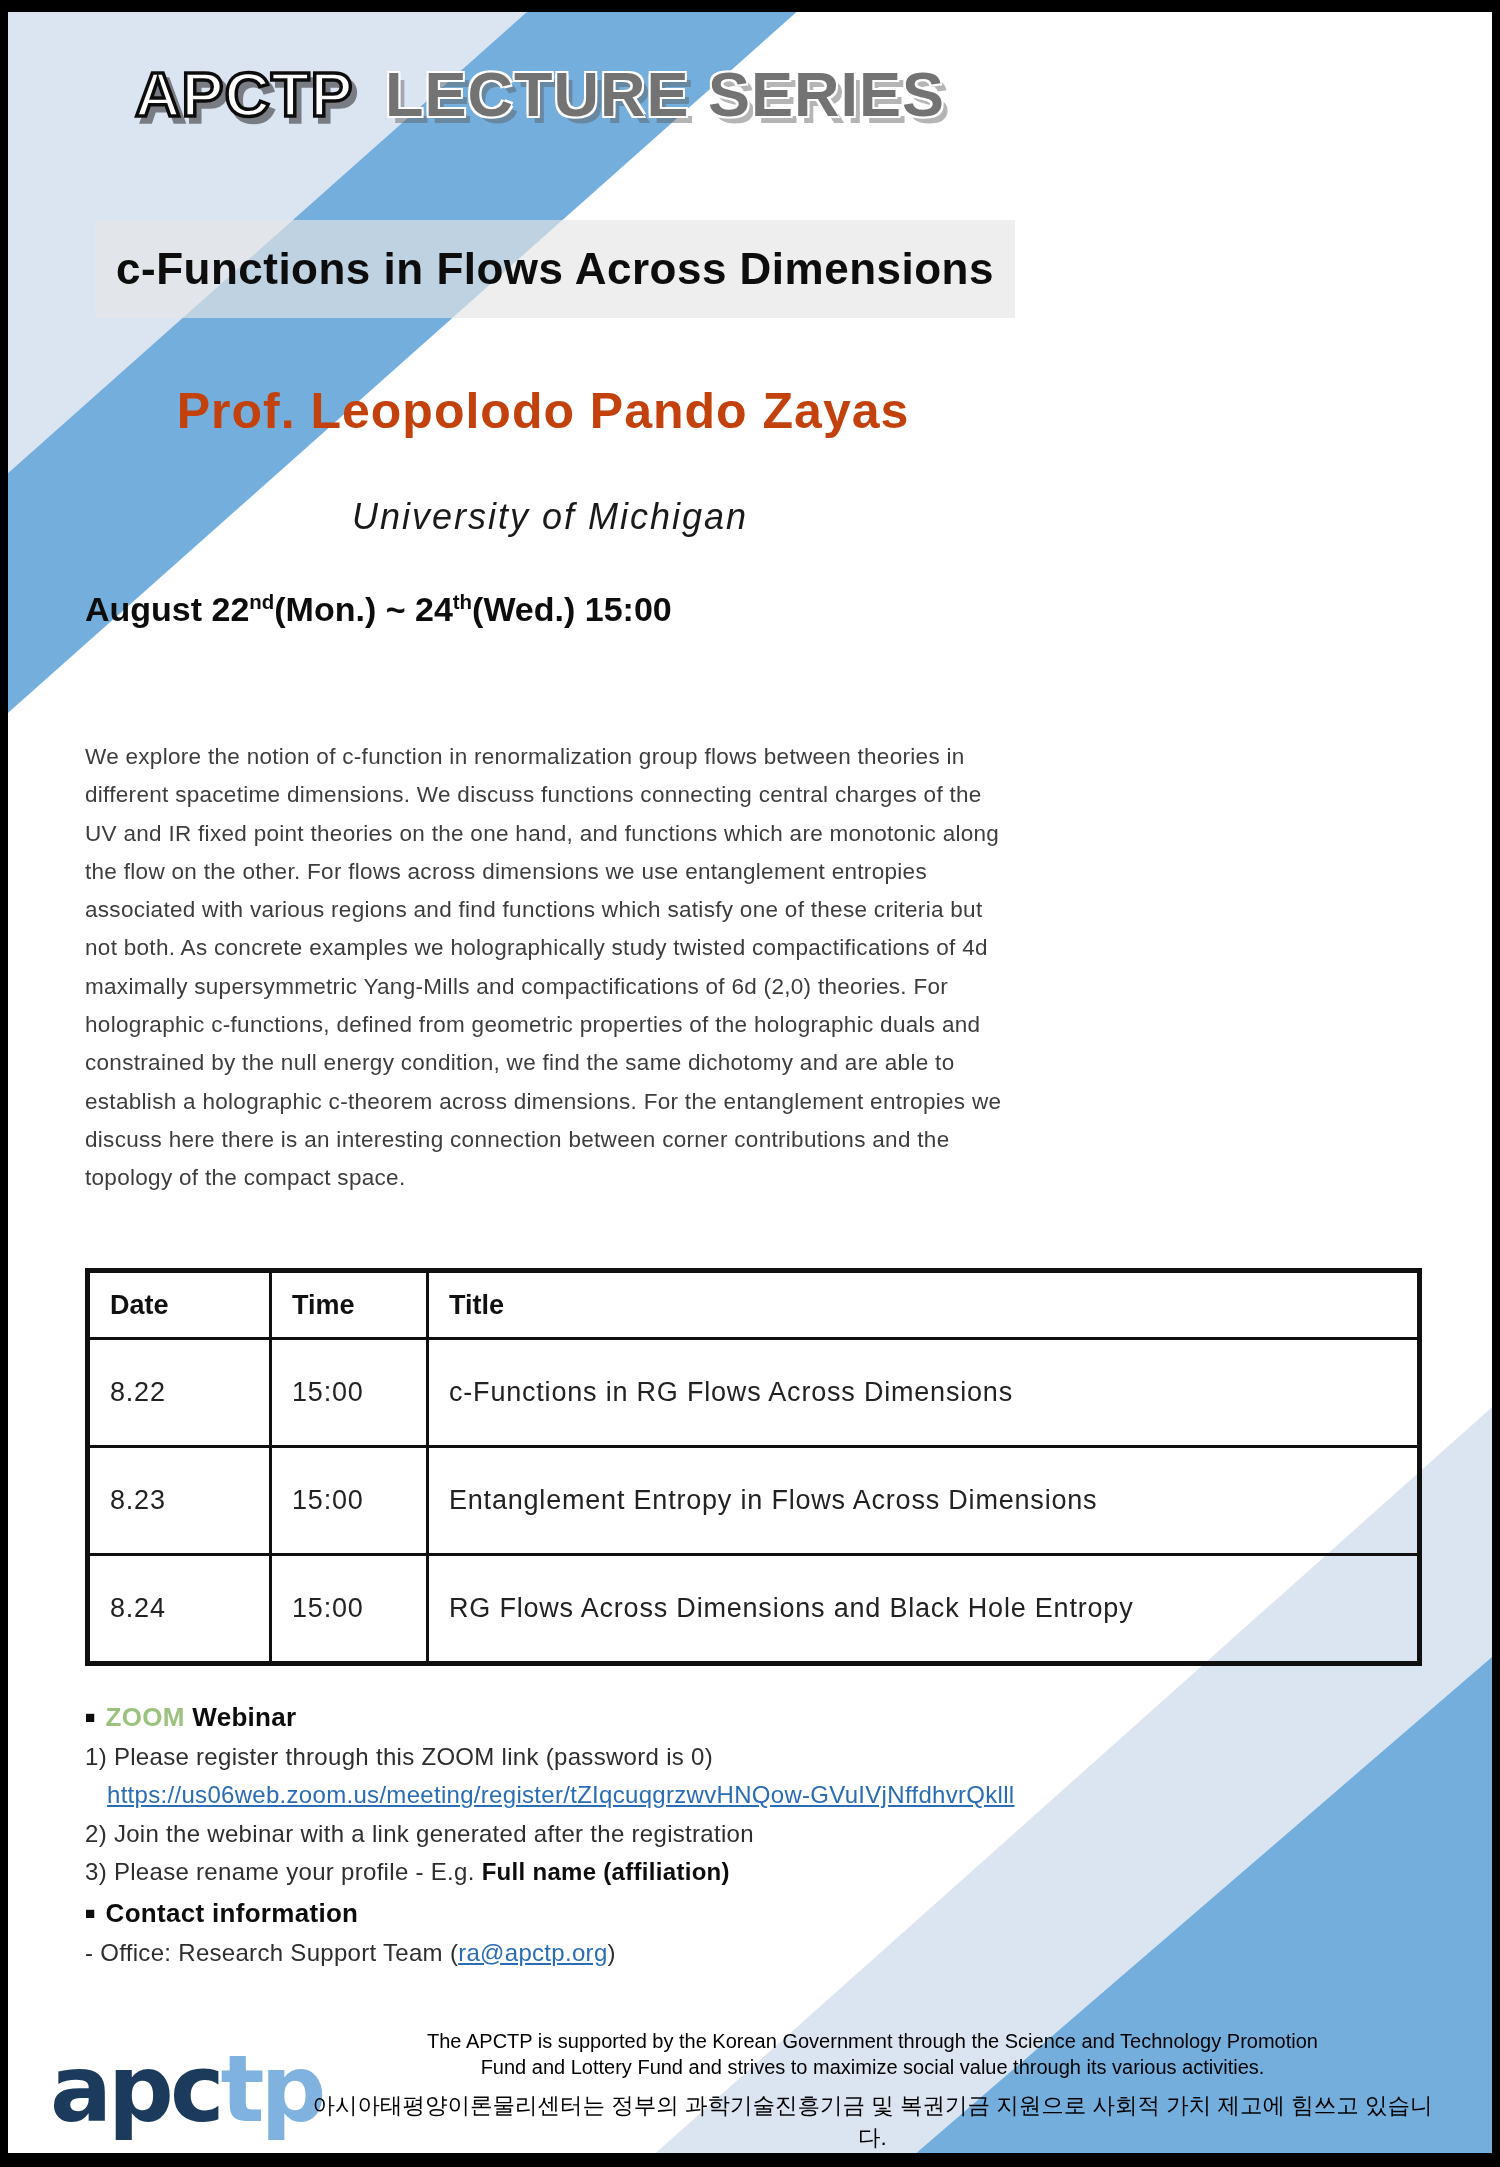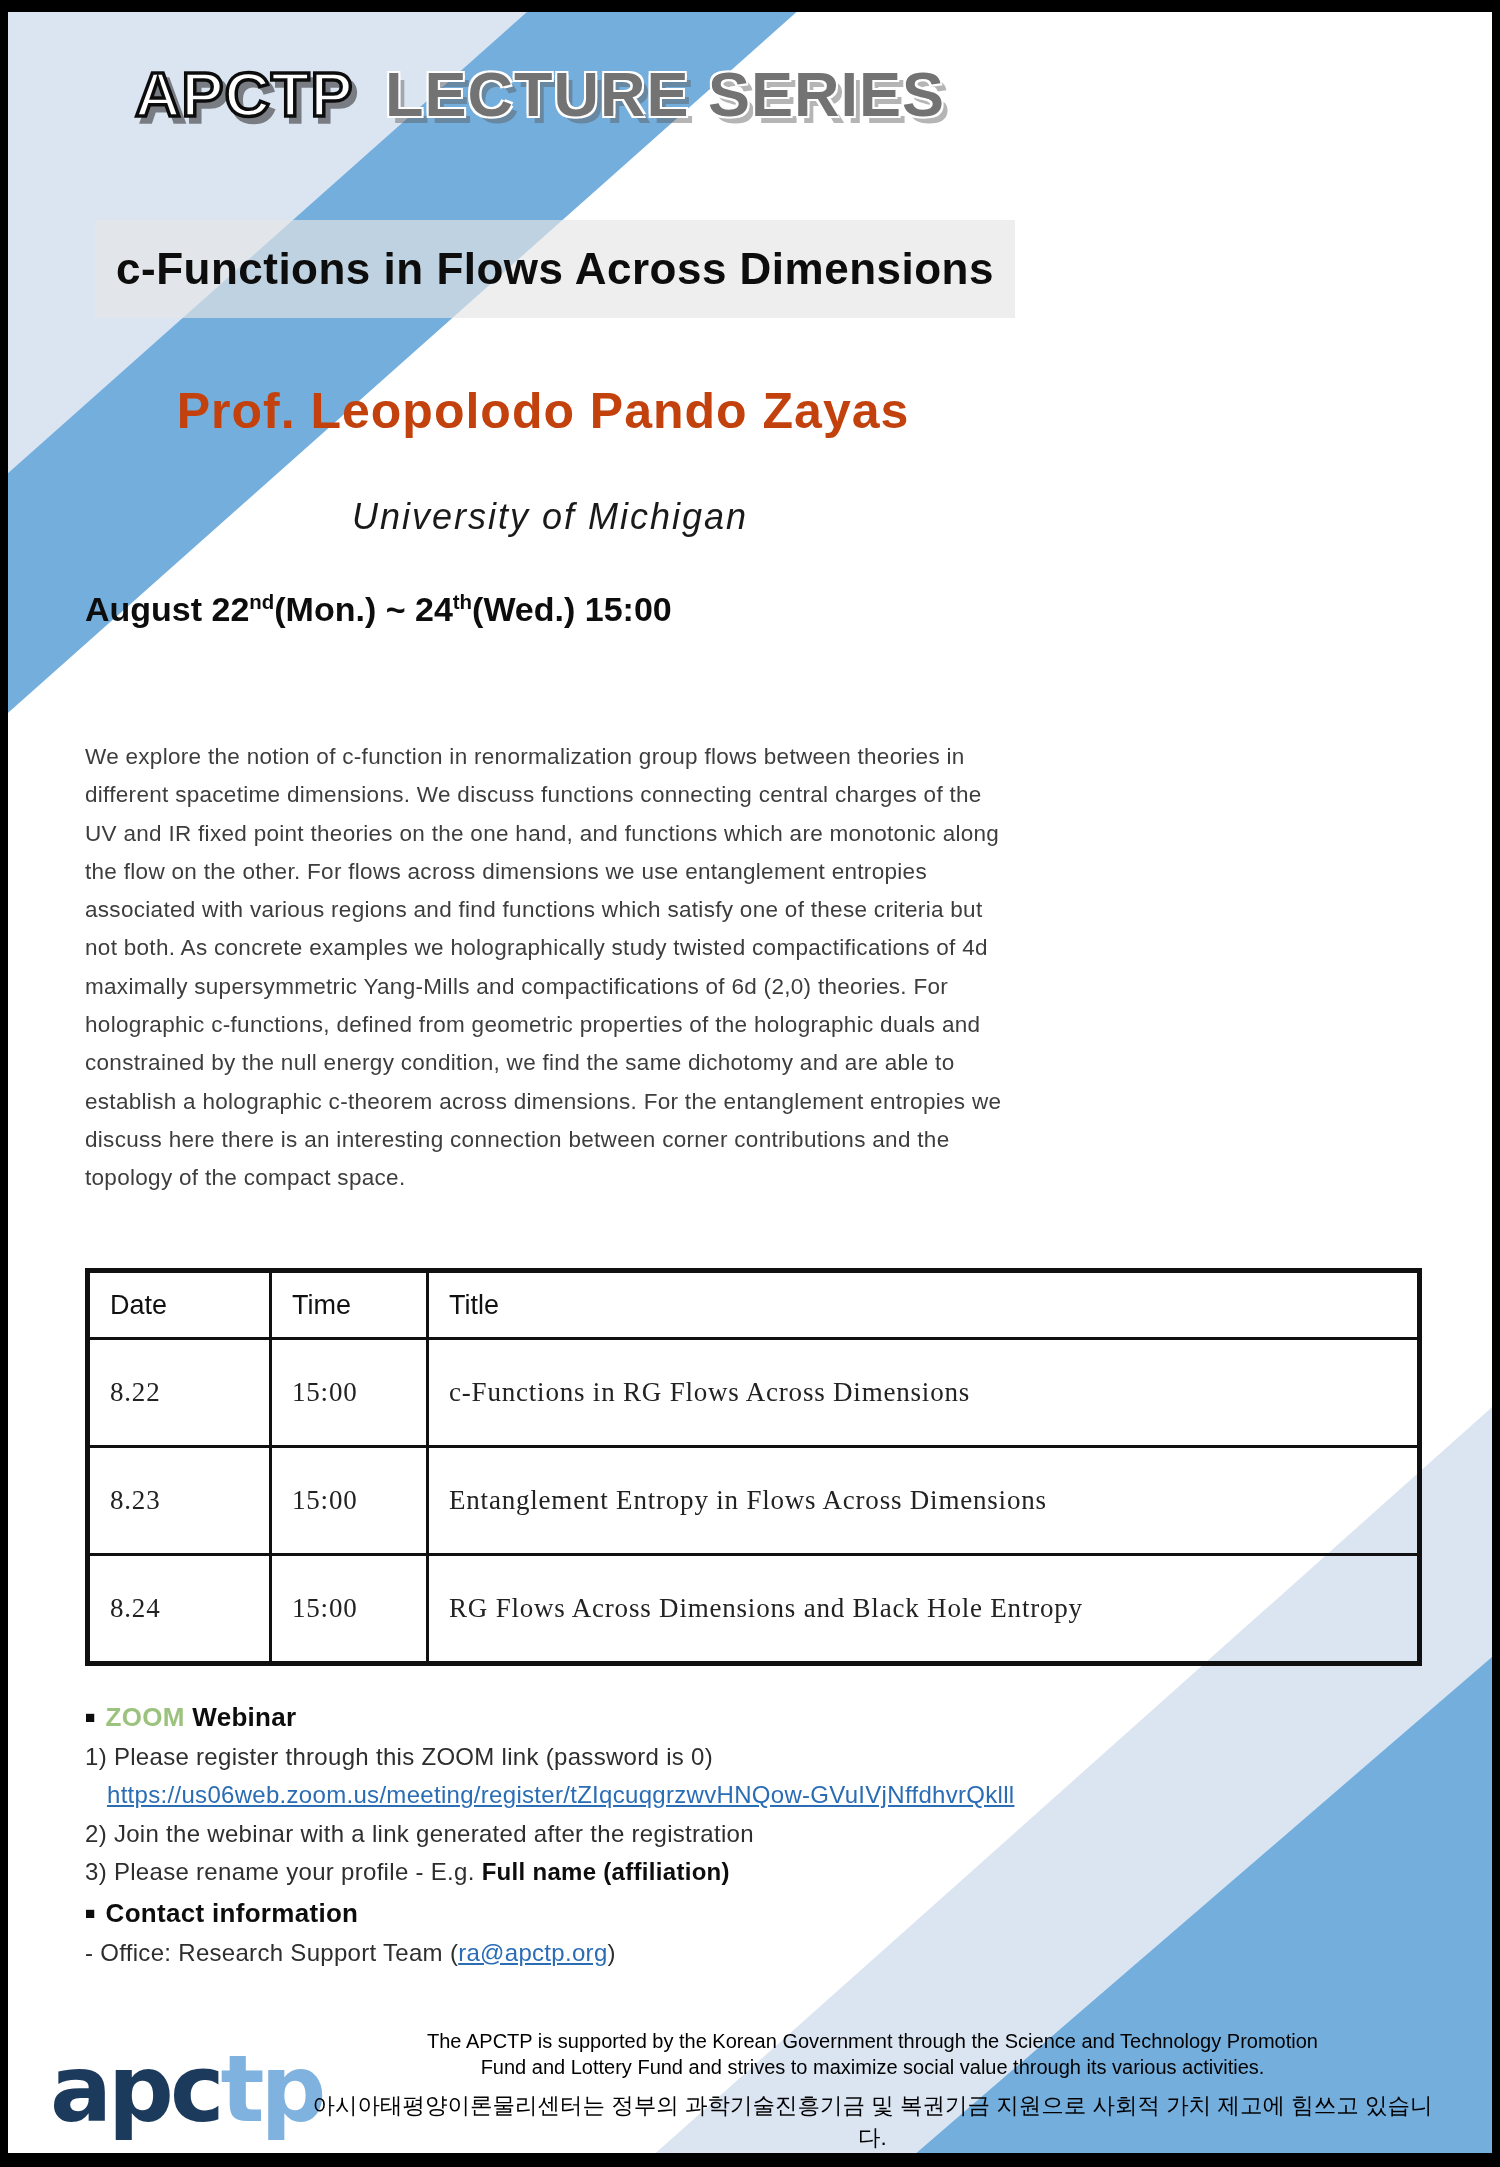--- a/index.html
+++ b/index.html
@@ -77,25 +77,25 @@
   }
   
   .sched {
     position:absolute; z-index:3; left:85px; top:1268px; width:1337px;
     border-collapse:collapse;
   }
   .sched, .sched th, .sched td { border:3.5px solid #101010; }
   .sched { border-width:5px; }
   .sched th {
     height:62px; text-align:left; padding-left:20px;
-    font-size:27px; font-weight:400; color:#111;
+    font-size:27px; font-weight:700; color:#111;
   }
   .sched td {
     height:103px; text-align:left; padding-left:20px;
-    font-size:27px; font-weight:400; color:#222; letter-spacing:0.8px;font-family:Liberation Serif, serif;
+    font-size:27px; font-weight:400; color:#222; letter-spacing:0.8px;
   }
   .col-date { width:158px; }
   .col-time { width:133px; }
   
   .section {
     position:absolute; z-index:3; left:85px; width:1000px;
     font-size:24px; line-height:38.5px; color:#2e2e2e; letter-spacing:0.3px;
   }
   .sec-webinar { top:1698px; }
   .sec-contact { top:1894px; }

